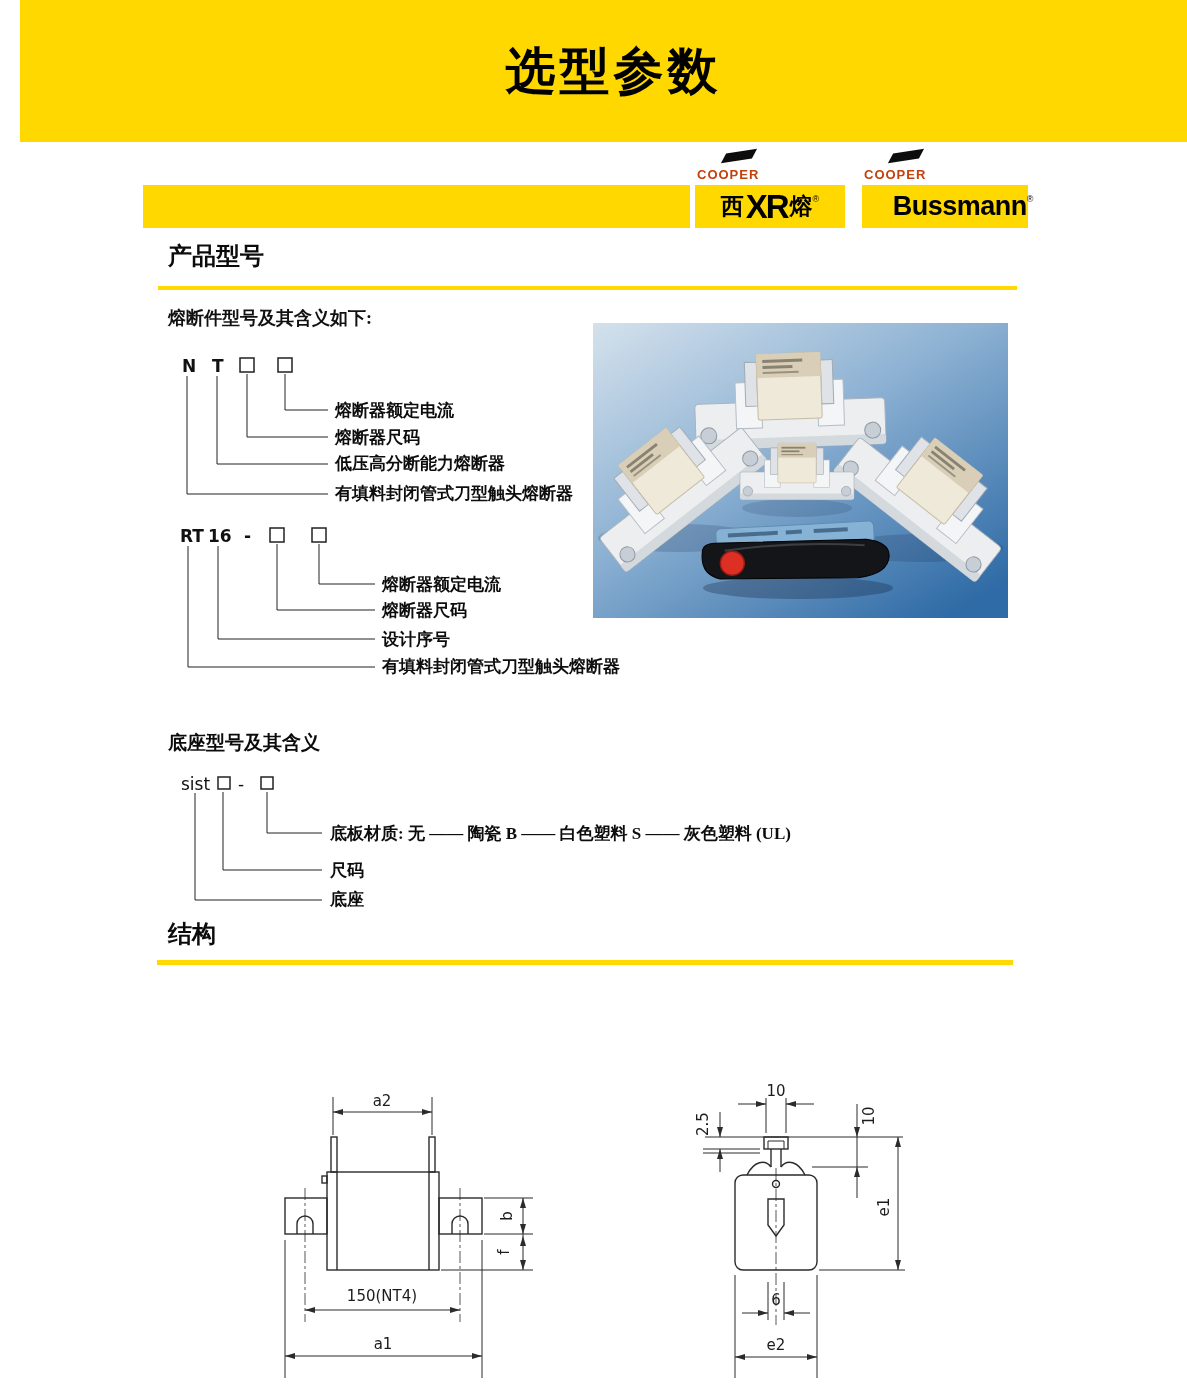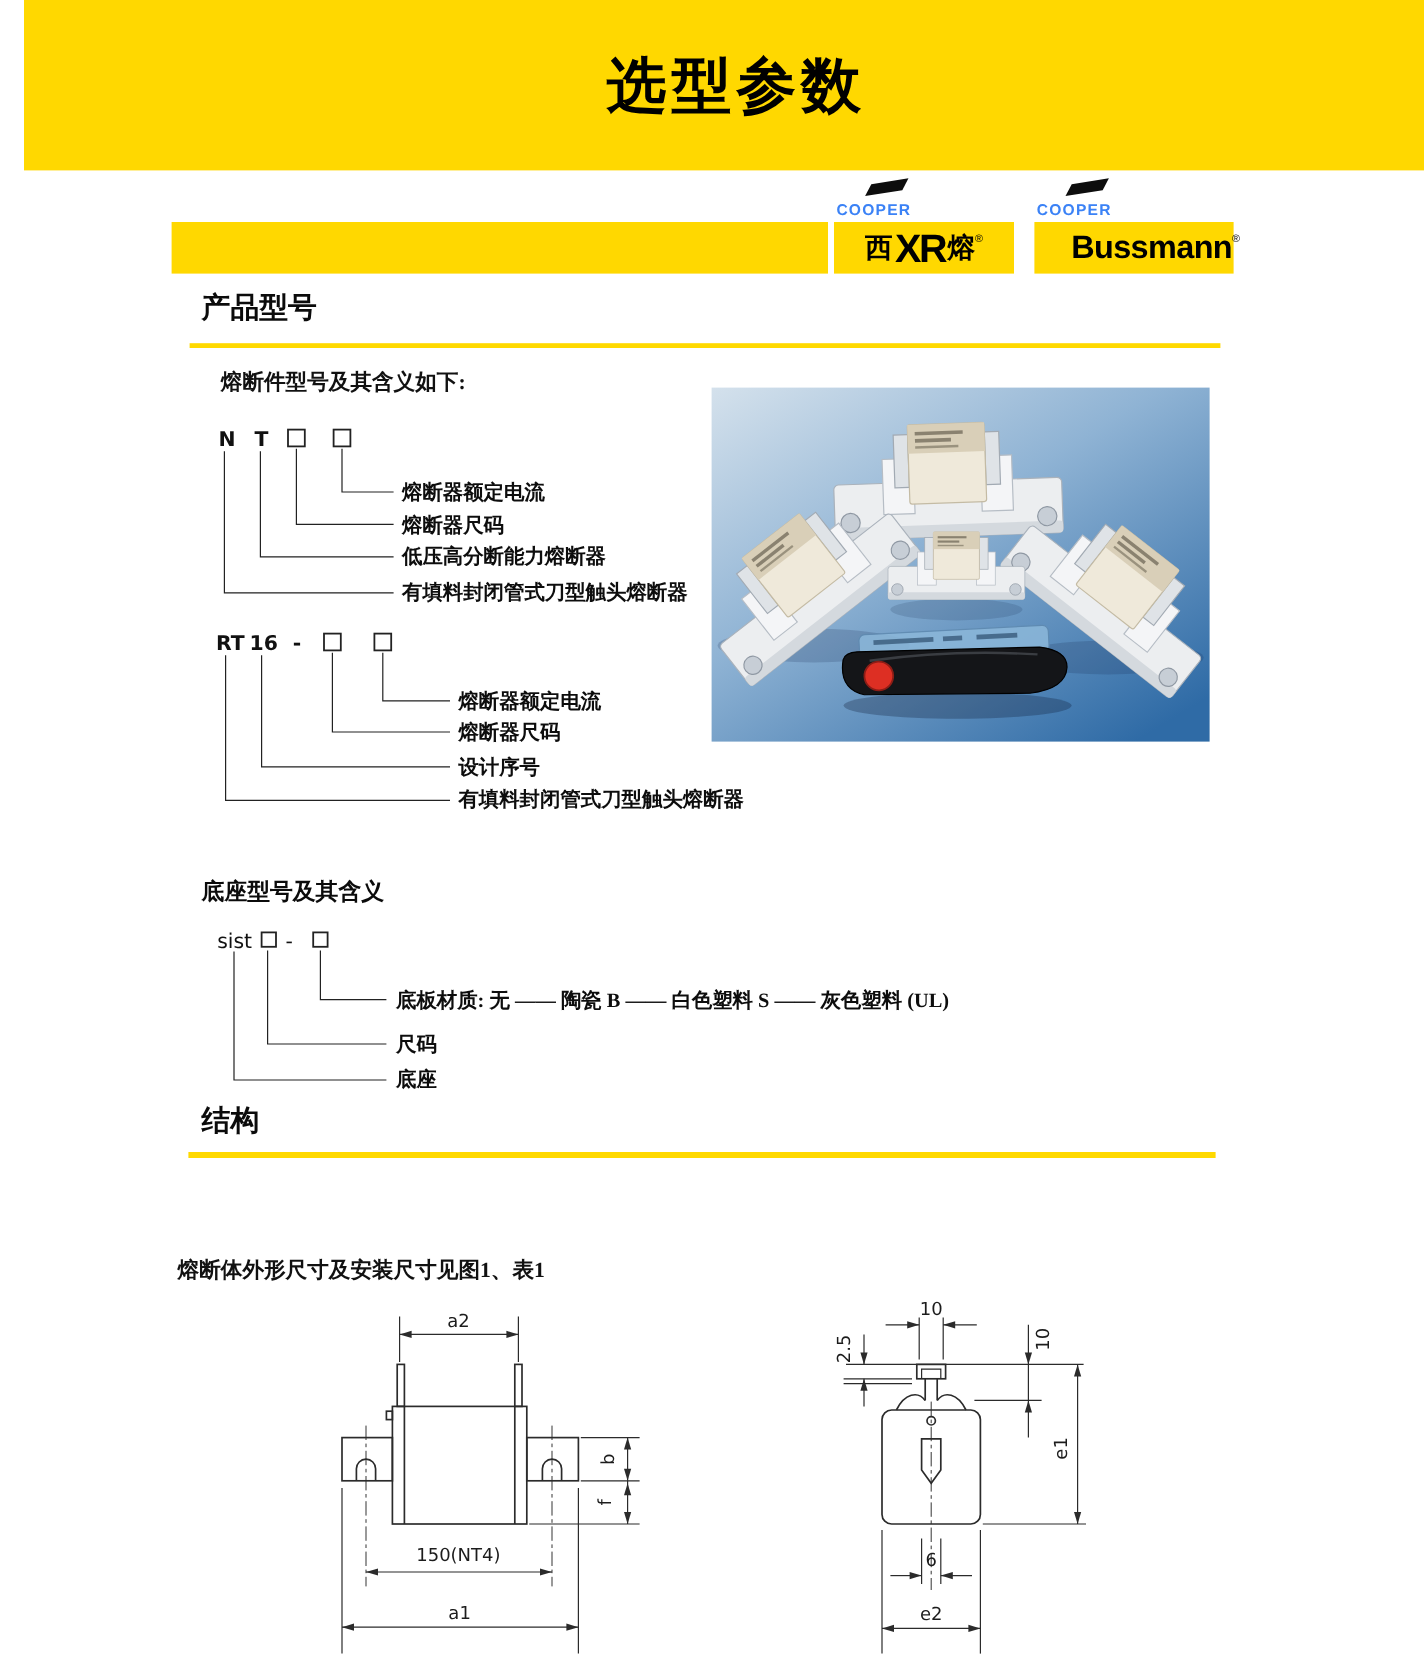--- a/index.html
+++ b/index.html
@@ -10,21 +10,21 @@
   .hdr{position:absolute;left:0;top:0;width:1187px;height:142px;background:#ffd800;
        display:flex;align-items:center;justify-content:center;margin-left:20px;}
   .hdr-title{font-size:50px;font-weight:bold;letter-spacing:4px;color:#000;}
 
   
   .strip{position:absolute;left:143px;top:185px;width:547px;height:43px;background:#ffd800;}
   .logo-block{position:absolute;top:148px;height:80px;}
   .logo-xirong{left:695px;width:150px;}
   .logo-bussmann{left:862px;width:166px;}
   .cooper{position:absolute;top:19px;left:2px;font-size:13px;font-weight:bold;
-          letter-spacing:1px;color:#3b82f6;font-family:"Liberation Sans",sans-serif;}
+          letter-spacing:1px;color:#c2410c;font-family:"Liberation Sans",sans-serif;}
   .flag{position:absolute;top:3px;left:30px;width:28px;height:10px;background:#0d0d0d;
         transform:skewX(-35deg) rotate(-10deg);}
   .logo-box{position:absolute;top:37px;left:0;right:0;height:43px;background:#ffd800;
             display:flex;align-items:center;justify-content:center;color:#000;white-space:nowrap;}
   .xr-xi,.xr-rong{font-size:23px;font-weight:bold;}
   .xr-xr{font-size:33px;font-weight:bold;letter-spacing:-2px;margin:0 2px;}
   .xr-reg{font-size:9px;vertical-align:top;position:relative;top:-8px;}
   .bn-text{font-size:27px;font-weight:bold;letter-spacing:-0.5px;margin-left:36px;}
   .bn-reg{font-size:9px;vertical-align:top;position:relative;top:-8px;}
 
@@ -76,21 +76,21 @@
     <span class="flag"></span>
     <span class="cooper">COOPER</span>
     <div class="logo-box">
       <span class="bn-text">Bussmann</span>
         <span class="bn-reg">®</span>
     </div>
   </div>
 
   <div class="sec-head" style="left:168px;top:240px;">产品型号</div>
   <div class="rule" style="left:158px;top:286px;width:859px;height:4px;"></div>
-  <div class="intro" style="left:184px;top:306px;">熔断件型号及其含义如下:</div>
+  <div class="intro" style="left:168px;top:306px;">熔断件型号及其含义如下:</div>
 
   <svg style="left:170px;top:355px;" width="420" height="150" viewBox="0 0 420 150">
     <text class="sym" x="12" y="17">N</text>
     <text class="sym" x="42" y="17">T</text>
     <rect class="sq" x="70" y="3" width="14" height="14"></rect>
     <rect class="sq" x="108" y="3" width="14" height="14"></rect>
     <path class="con" d="M17 21 V139 H158"></path>
     <path class="con" d="M47 21 V109 H158"></path>
     <path class="con" d="M77 19 V82 H158"></path>
     <path class="con" d="M115 19 V55 H158"></path>
@@ -169,21 +169,20 @@
     <path class="con" d="M27 28 V135 H154"></path>
     <path class="con" d="M55 27 V105 H154"></path>
     <path class="con" d="M99 27 V68 H154"></path>
     <text class="lbl" x="162" y="74">底板材质: 无 —— 陶瓷 B —— 白色塑料 S —— 灰色塑料 (UL)</text>
     <text class="lbl" x="162" y="111">尺码</text>
     <text class="lbl" x="162" y="140">底座</text>
   </svg>
 
   <div class="sec-head" style="left:168px;top:918px;">结构</div>
   <div class="rule" style="left:157px;top:960px;width:856px;height:5px;"></div>
-  <div class="note" style="left:148px;top:1046px;">熔断体外形尺寸及安装尺寸见图1、表1</div>
 
   <svg style="left:250px;top:1075px;" width="700" height="310" viewBox="250 1075 700 310">
 
     <g>
 
       <rect class="thk" x="331" y="1137" width="6" height="35"></rect>
       <rect class="thk" x="429" y="1137" width="6" height="35"></rect>
 
       <rect class="thk" x="327" y="1172" width="112" height="98"></rect>
       <line class="thk" x1="337" y1="1172" x2="337" y2="1270"></line>

